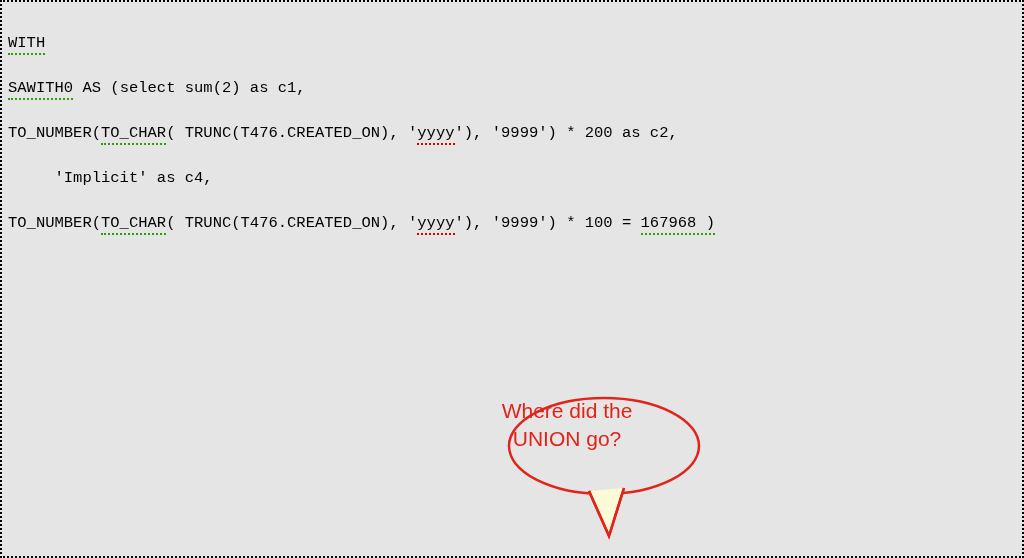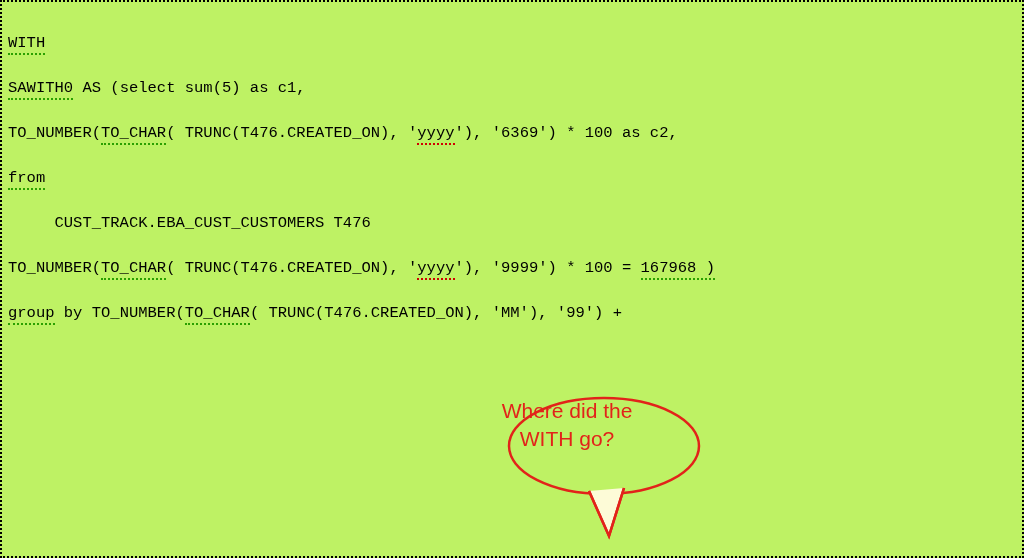--- a/index.html
+++ b/index.html
@@ -7,21 +7,21 @@
     padding: 0;
     width: 1024px;
     height: 558px;
     background: white;
     overflow: hidden;
   }
   .page {
     box-sizing: border-box;
     width: 1024px;
     height: 558px;
-    background: #bef264;
+    background: #e5e5e5;
     border: 2px dotted #000;
     font-family: "Courier New", Courier, monospace;
     font-size: 15.5px;
     line-height: 1.45;
     color: #000;
     position: relative;
     padding: 8px 6px 6px 6px;
     white-space: pre;
   }
   .line { display: block; }
@@ -49,26 +49,24 @@
     text-align: center;
     white-space: normal;
     line-height: 1.35;
   }
 </style>
 </head>
 <body>
 
 <div class="page">
 <span class="line"><span class="u">WITH</span></span>
-<span class="line"><span class="u">SAWITH0</span><span> AS (select sum(5) as c1,</span></span>
-<span class="line"><span>TO_NUMBER(</span><span class="u">TO_CHAR</span><span>( TRUNC(T476.CREATED_ON), '</span><span class="r">yyyy</span><span>'), '6369') * 100 as c2,</span></span>
-<span class="line"><span class="u">from</span></span>
-<span class="line"><span>     CUST_TRACK.EBA_CUST_CUSTOMERS T476</span></span>
+<span class="line"><span class="u">SAWITH0</span><span> AS (select sum(2) as c1,</span></span>
+<span class="line"><span>TO_NUMBER(</span><span class="u">TO_CHAR</span><span>( TRUNC(T476.CREATED_ON), '</span><span class="r">yyyy</span><span>'), '9999') * 200 as c2,</span></span>
+<span class="line"><span>     'Implicit' as c4,</span></span>
 <span class="line"><span>TO_NUMBER(</span><span class="u">TO_CHAR</span><span>( TRUNC(T476.CREATED_ON), '</span><span class="r">yyyy</span><span>'), '9999') * 100 = </span><span class="u">167968 )</span></span>
-<span class="line"><span class="u">group</span><span> by TO_NUMBER(</span><span class="u">TO_CHAR</span><span>( TRUNC(T476.CREATED_ON), 'MM'), '99') +</span></span>
 
 
 
 
 
 
 
 
 
 
@@ -76,15 +74,15 @@
 
 
   <div class="callout">
     <svg>
       <g fill="none" stroke-width="2.5" stroke="#e2231a">
         <ellipse cx="110" cy="50" rx="95" ry="48"></ellipse>
         <path d="M 95 95 L 115 140 L 130 92" fill="#fdfbd7"></path>
         <path d="M 95 95 L 115 140 L 130 92"></path>
       </g>
     </svg>
-    <div class="callout-text">Where did the WITH go?</div>
+    <div class="callout-text">Where did the UNION go?</div>
   </div>
 </div>
 
 </body></html>

